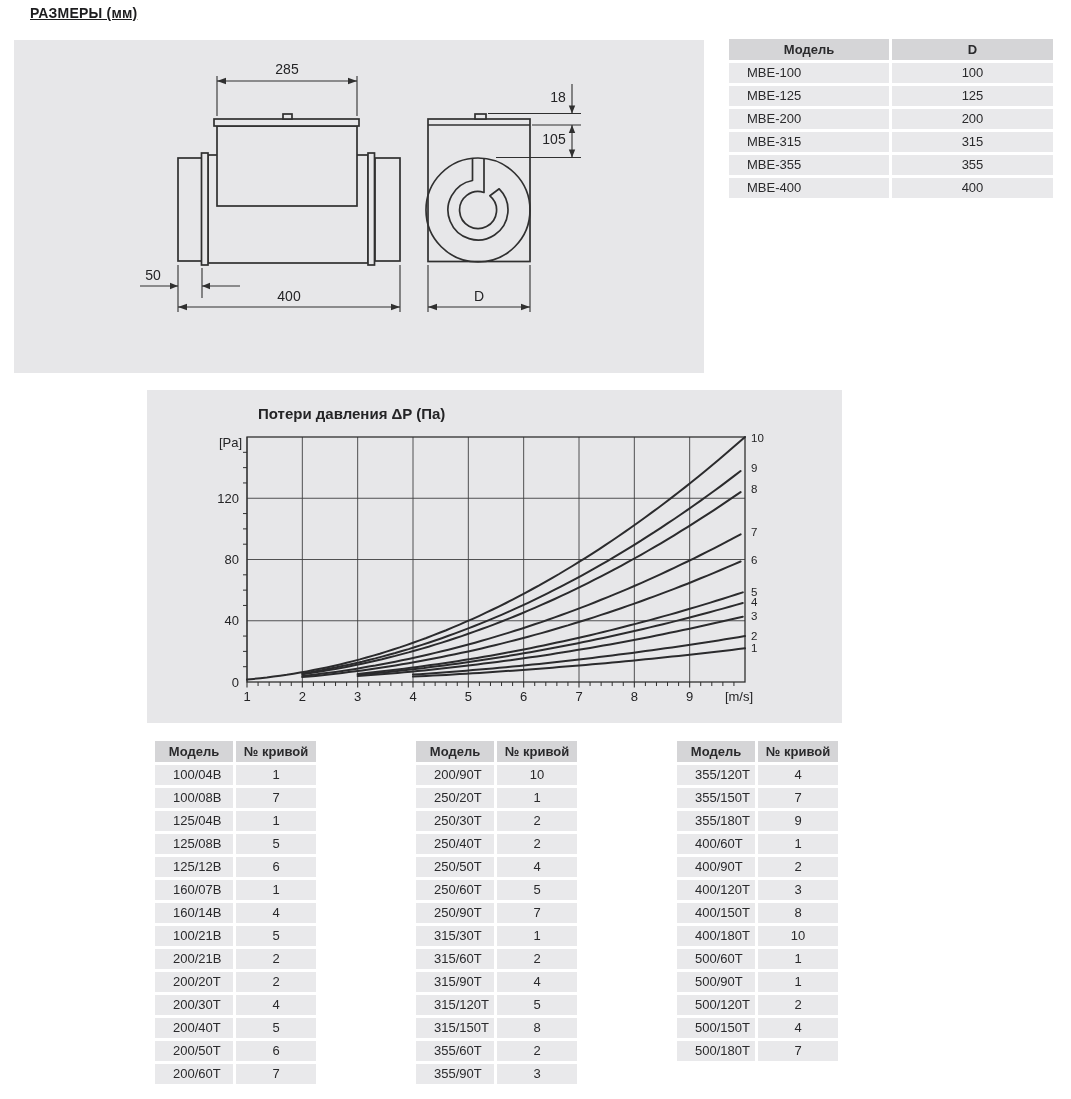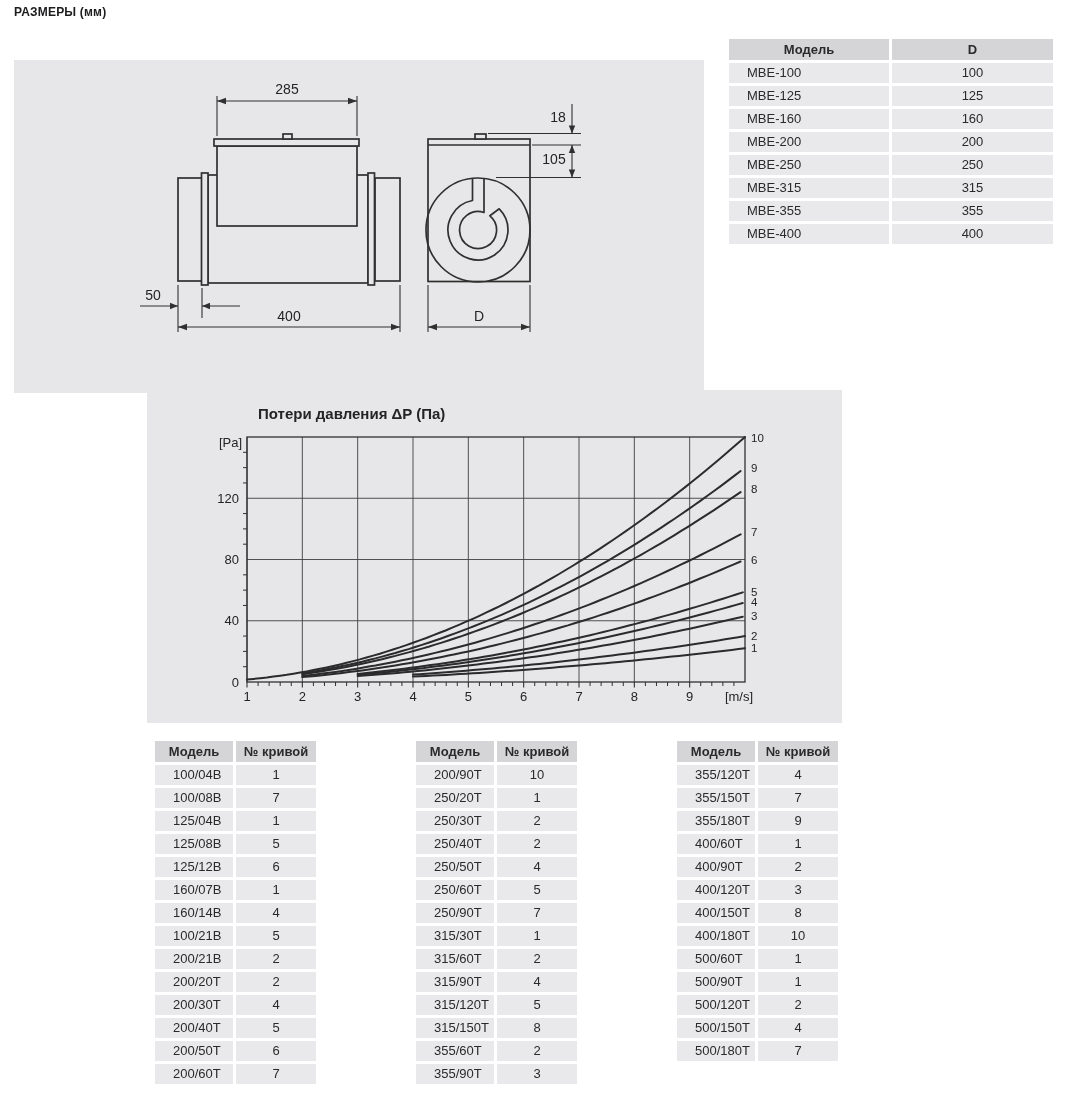--- a/index.html
+++ b/index.html
@@ -1,25 +1,25 @@
 <!DOCTYPE html>
 <html><head>
 <meta charset="utf-8">
 <style>
   html,body{margin:0;padding:0;background:#ffffff;}
   body{
     position:relative;width:1071px;height:1099px;overflow:hidden;
     font-family:"Liberation Sans","DejaVu Sans",sans-serif;color:#29292b;
   }
   .page-heading{
-    position:absolute;left:14px;top:5px;font-size:12px;font-weight:bold;
-    letter-spacing:.2px;color:#1d1d1f;
+    position:absolute;left:30px;top:5px;font-size:14px;font-weight:bold;
+    letter-spacing:.2px;color:#1d1d1f;text-decoration:underline;
   }
   .panel{position:absolute;background:#e7e7e9;}
-  #drawing-panel{left:14px;top:40px;width:690px;height:333px;margin-top:20px;}
+  #drawing-panel{left:14px;top:40px;width:690px;height:333px;}
   #chart-panel{left:147px;top:390px;width:695px;height:333px;}
   .chart-title{
     position:absolute;left:75px;top:15px;font-size:15px;font-weight:bold;color:#242426;margin-left:36px;
   }
   
   table.data-table{
     border-collapse:separate;border-spacing:3px;table-layout:fixed;
     font-size:13px;color:#2a2a2c;
   }
   table.data-table th{
@@ -141,30 +141,22 @@
       <tbody>
         <tr>
           <td class="model-cell">МВЕ-100</td>
           <td>100</td>
         </tr>
         <tr>
           <td class="model-cell">МВЕ-125</td>
           <td>125</td>
         </tr>
         <tr>
-          <td class="model-cell">МВЕ-160</td>
-          <td>160</td>
-        </tr>
-        <tr>
           <td class="model-cell">МВЕ-200</td>
           <td>200</td>
-        </tr>
-        <tr>
-          <td class="model-cell">МВЕ-250</td>
-          <td>250</td>
         </tr>
         <tr>
           <td class="model-cell">МВЕ-315</td>
           <td>315</td>
         </tr>
         <tr>
           <td class="model-cell">МВЕ-355</td>
           <td>355</td>
         </tr>
         <tr>

